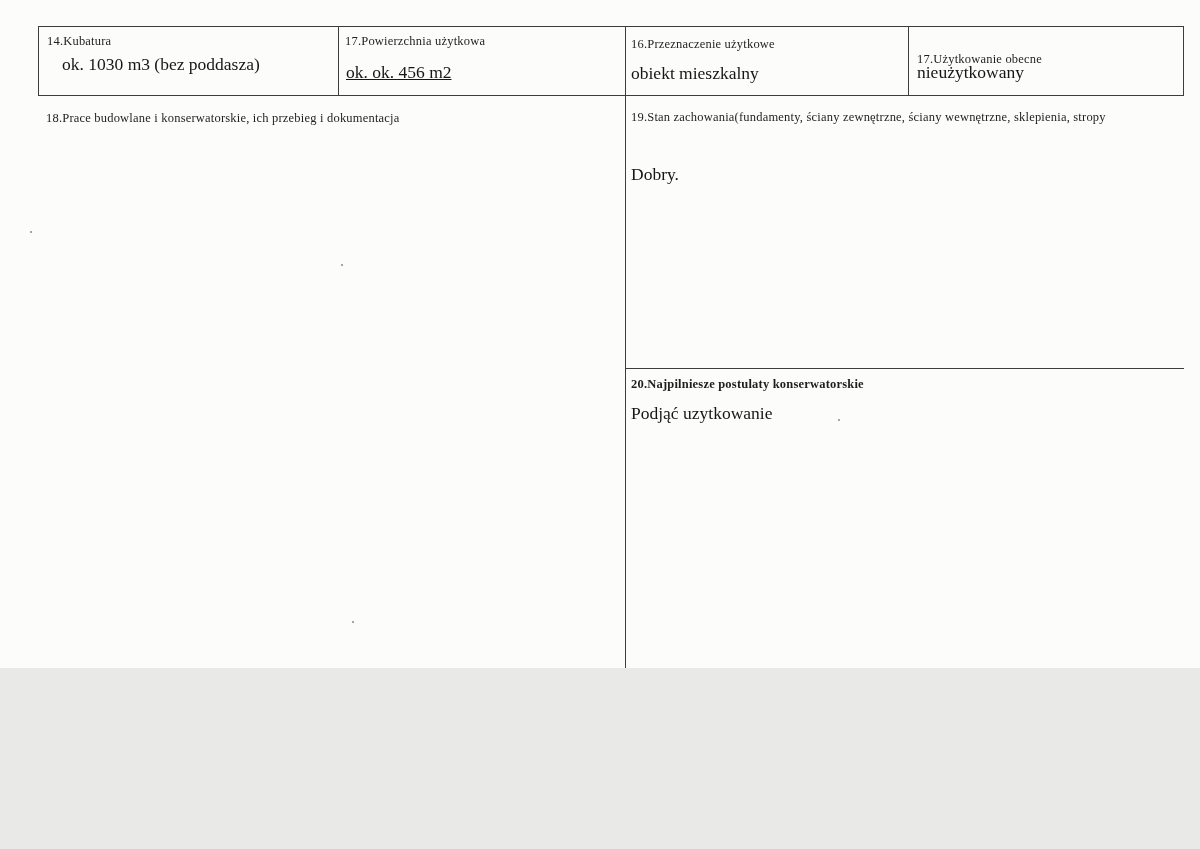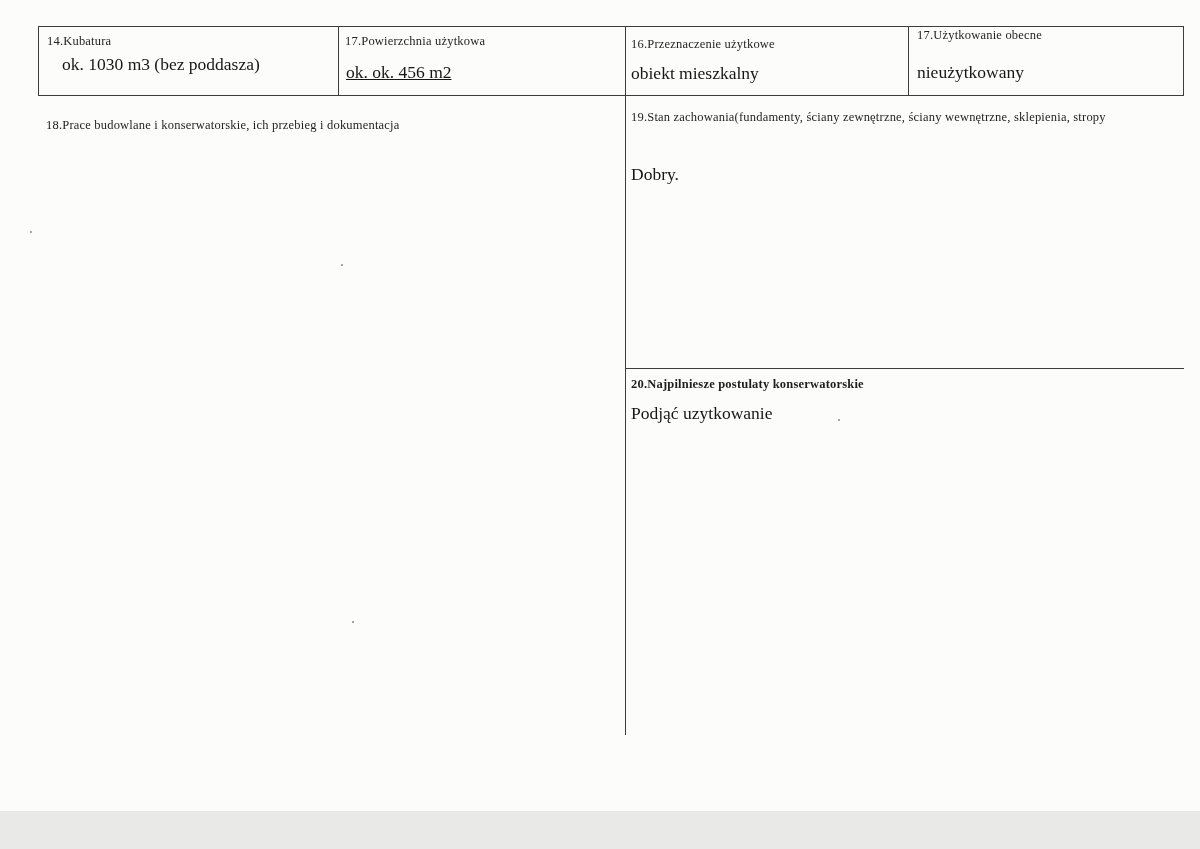--- a/index.html
+++ b/index.html
@@ -4,21 +4,21 @@
 <style>
   html, body {
     margin: 0;
     padding: 0;
     background: #e9e9e7;
     font-family: "Liberation Serif", "DejaVu Serif", serif;
   }
   .scan-page {
     position: relative;
     width: 1200px;
-    height: 811px;
+    height: 668px;
     background: #fcfcfa;
     overflow: hidden;
     color: #1c1c1c;
   }
   
   .rule {
     position: absolute;
     background: #3d3d3d;
   }
   .rule.h { height: 1px; }
@@ -77,24 +77,24 @@
 
   <div class="field-label" style="left:47px; top:34px;">14.Kubatura</div>
   <div class="field-value" style="left:62px; top:54px;">ok. 1030 m3 (bez poddasza)</div>
 
   <div class="field-label" style="left:345px; top:34px;">17.Powierzchnia użytkowa</div>
   <div class="field-value" style="left:346px; top:62px;text-decoration:underline;">ok. ok. 456 m2</div>
 
   <div class="field-label" style="left:631px; top:37px;">16.Przeznaczenie użytkowe</div>
   <div class="field-value" style="left:631px; top:63px;">obiekt mieszkalny</div>
 
-  <div class="field-label" style="left:917px; top:28px;">17.Użytkowanie obecne</div>
+  <div class="field-label" style="left:917px; top:52px;">17.Użytkowanie obecne</div>
   <div class="field-value" style="left:917px; top:62px;">nieużytkowany</div>
 
-  <div class="field-label" style="left:46px; top:118px;text-align:right;">18.Prace budowlane i  konserwatorskie, ich przebieg i dokumentacja</div>
+  <div class="field-label" style="left:46px; top:111px;text-align:right;">18.Prace budowlane i  konserwatorskie, ich przebieg i dokumentacja</div>
 
   <div style="position:absolute; left:631px; top:103px;">
     <span class="label-line field-label" style="position:static;">19.Stan zachowania(fundamenty, ściany zewnętrzne, ściany wewnętrzne, sklepienia, stropy</span>
   </div>
   <div class="field-value" style="left:631px; top:164px;">Dobry.</div>
 
   <div class="field-label" style="left:631px; top:377px;font-weight:bold;">20.Najpilniesze postulaty konserwatorskie</div>
   <div class="field-value" style="left:631px; top:403px;">Podjąć uzytkowanie</div>
 
   <div class="speck" style="left:30px;  top:231px;"></div>

